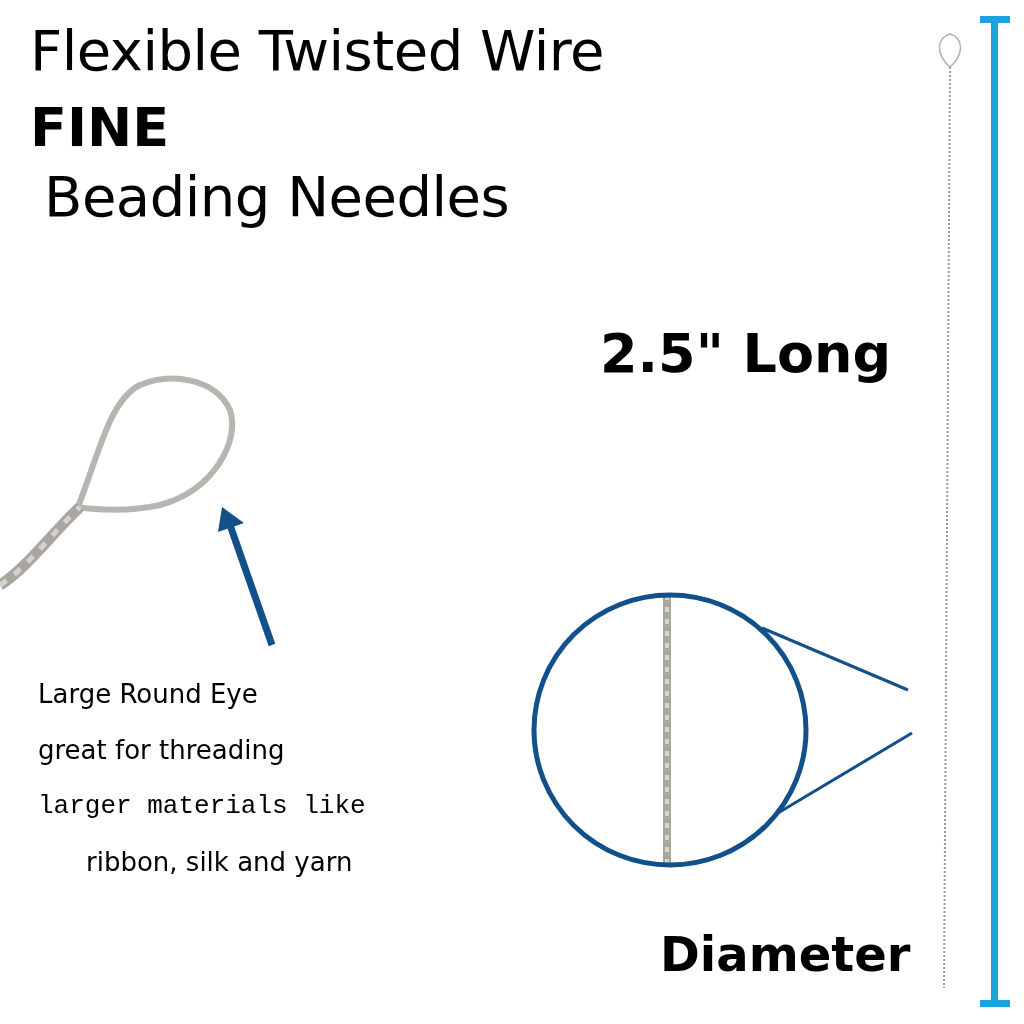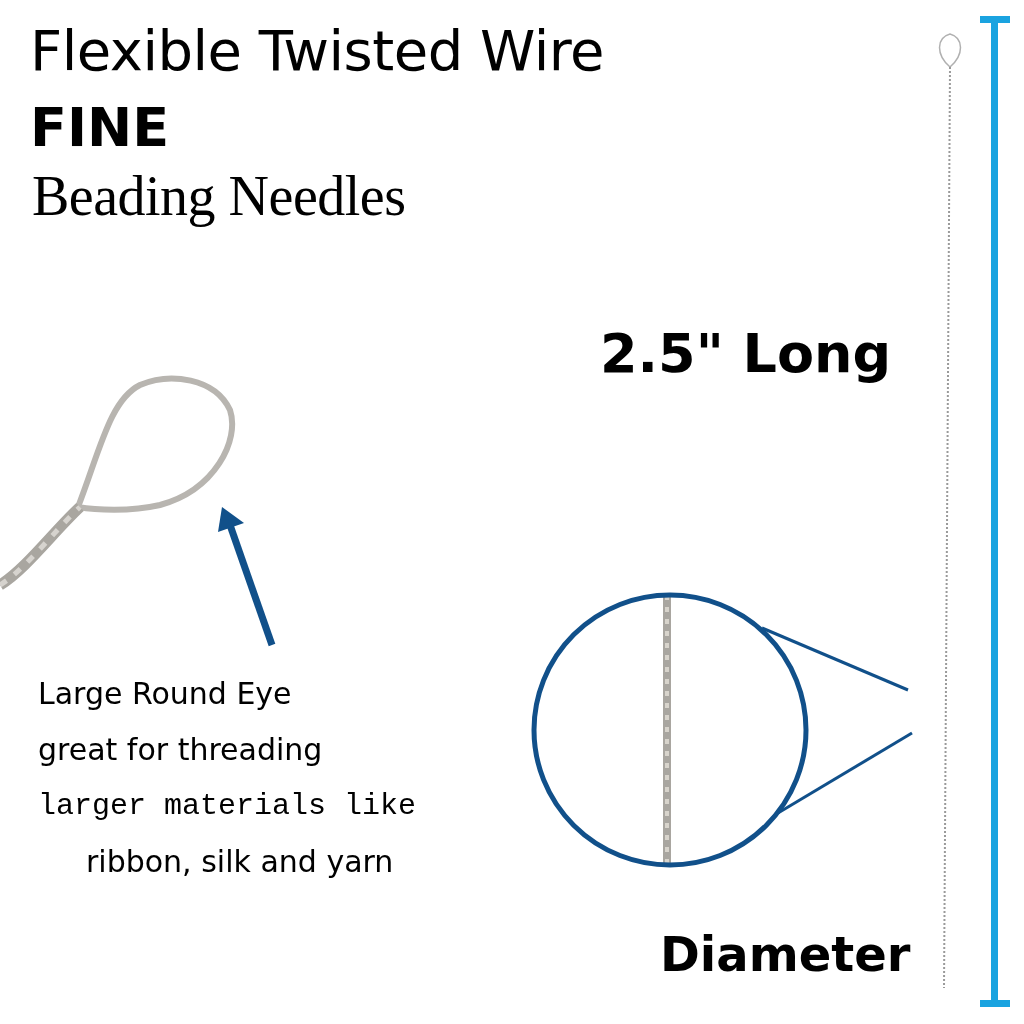--- a/index.html
+++ b/index.html
@@ -1,21 +1,21 @@
 <!DOCTYPE html>
 <html><head>
   <meta charset="utf-8">
   <style>
     html, body { margin:0; padding:0; background:#ffffff; }
     #canvas { position:relative; width:1024px; height:1024px; background:#ffffff; overflow:hidden; }
     .txt { position:absolute; color:#000; font-family:"DejaVu Sans","Liberation Sans",sans-serif; white-space:nowrap; }
     .title-light { font-weight:normal; font-size:56px; letter-spacing:-0.5px; }
     .title-bold { font-weight:bold; font-size:54px; }
     .spec { font-weight:bold; font-size:54px; }
-    .desc { font-size:30px; line-height:56px; }
+    .desc { font-size:26px; line-height:56px; }
     svg { position:absolute; left:0; top:0; }
   </style>
 </head>
 <body>
 
 <div id="canvas">
 
   <svg width="1024" height="1024" viewBox="0 0 1024 1024">
 
     <g>
@@ -44,21 +44,21 @@
 
     <g>
       <rect x="980" y="16" width="30" height="7" fill="#1aa3e0"></rect>
       <rect x="991" y="16" width="7" height="990" fill="#1aa3e0"></rect>
       <rect x="980" y="1000" width="30" height="7" fill="#1aa3e0"></rect>
     </g>
   </svg>
 
   <div class="txt title-light" style="left:30px; top:18px;">Flexible Twisted Wire</div>
   <div class="txt title-bold" style="left:30px; top:96px;">FINE</div>
-  <div class="txt title-light" style="left:32px; top:164px;font-family:Liberation Serif, serif;">Beading Needles</div>
+  <div class="txt title-light" style="left:44px; top:164px;">Beading Needles</div>
 
   <div class="txt spec" style="left:600px; top:322px;">2.5" Long</div>
 
   <div class="txt desc" style="left:38px; top:666px;">Large Round Eye</div>
   <div class="txt desc" style="left:38px; top:722px;">great for threading</div>
   <div class="txt desc" style="left:38px; top:778px;font-family:Liberation Mono, monospace;">larger materials like</div>
   <div class="txt desc" style="left:38px; top:834px;margin-left:48px;">ribbon, silk and yarn</div>
 
   <div class="txt spec" style="left:660px; top:926px; font-size:48px;">Diameter</div>
 

